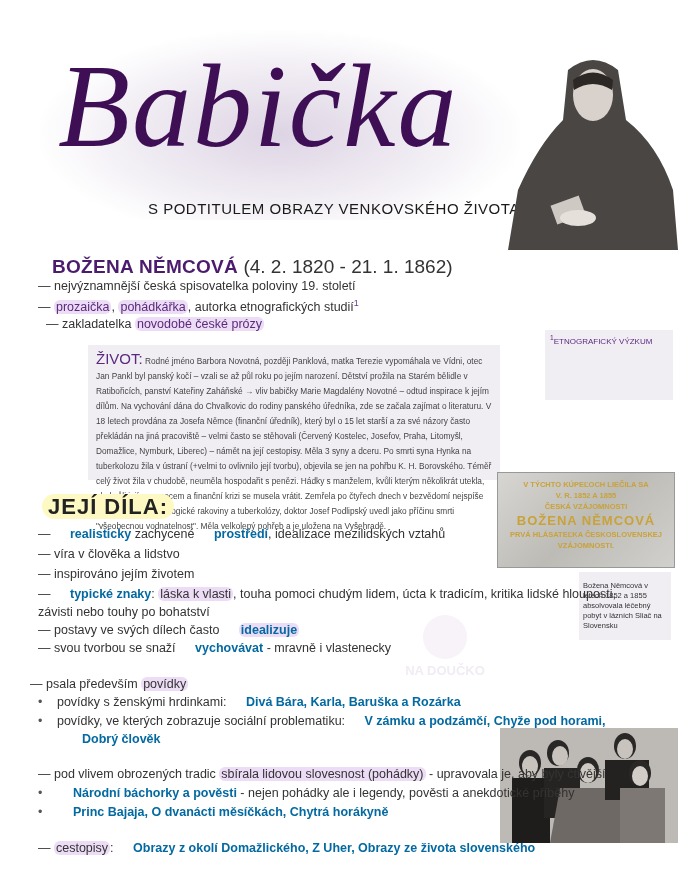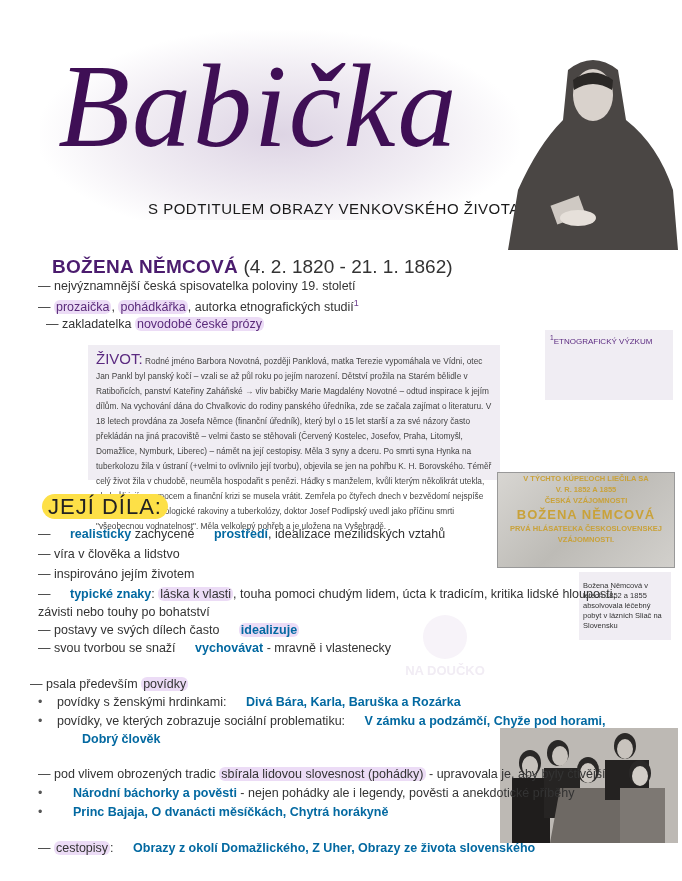--- a/index.html
+++ b/index.html
@@ -32,27 +32,27 @@
   .zivot-label { color:#5b2a80; font-size:15px;text-align:right; }
 
   
   .ethno { left:545px; top:330px; width:128px; height:70px; background:#f0edf3;
     font-size:7.6px; line-height:10px; color:#333; padding:3px 5px; box-sizing:border-box; }
   .ethno .head { color:#5b2a80; text-transform:uppercase; font-size:8px; }
 
   
   .plaque { left:497px; top:472px; width:178px; height:96px; background:linear-gradient(135deg,#d8d6d2,#bdbbb6 50%,#d2d0cc);
     border:1px solid #999; box-sizing:border-box; text-align:center; color:#c9a23a; font-weight:bold;
-    font-size:7.5px; line-height:11px; }
+    font-size:7.5px; line-height:11px; padding-top:6px; }
   .plaque .big { font-size:13px; line-height:17px; letter-spacing:1px; }
   .plaque-caption { left:579px; top:572px; width:92px; background:#f0edf3; font-size:7.5px; line-height:10px; color:#333; padding:9px 4px; box-sizing:border-box; }
 
   
   .works-head { left:42px; top:494px; font-size:22px; letter-spacing:1px; color:#222; }
-  .works-head .blob { background:#fde047; border-radius:14px; padding:0 6px; }
+  .works-head .blob { background:#fef9c3; border-radius:14px; padding:0 6px;font-weight:bold; }
 
   .b { font-weight:bold; color:#0369a1;margin-left:16px; }
   .bullet-dot { display:inline-block; width:12px; color:#555; }
 
   
   .wm { left:395px; top:615px; width:100px; height:70px; text-align:center; color:#f1ecf4; font-weight:bold; font-size:13px; }
   .wm .circle { width:44px; height:44px; border-radius:50%; background:#f7f3f9; margin:0 auto 4px; }
 
   
   .family { left:500px; top:728px; width:178px; height:115px; }

